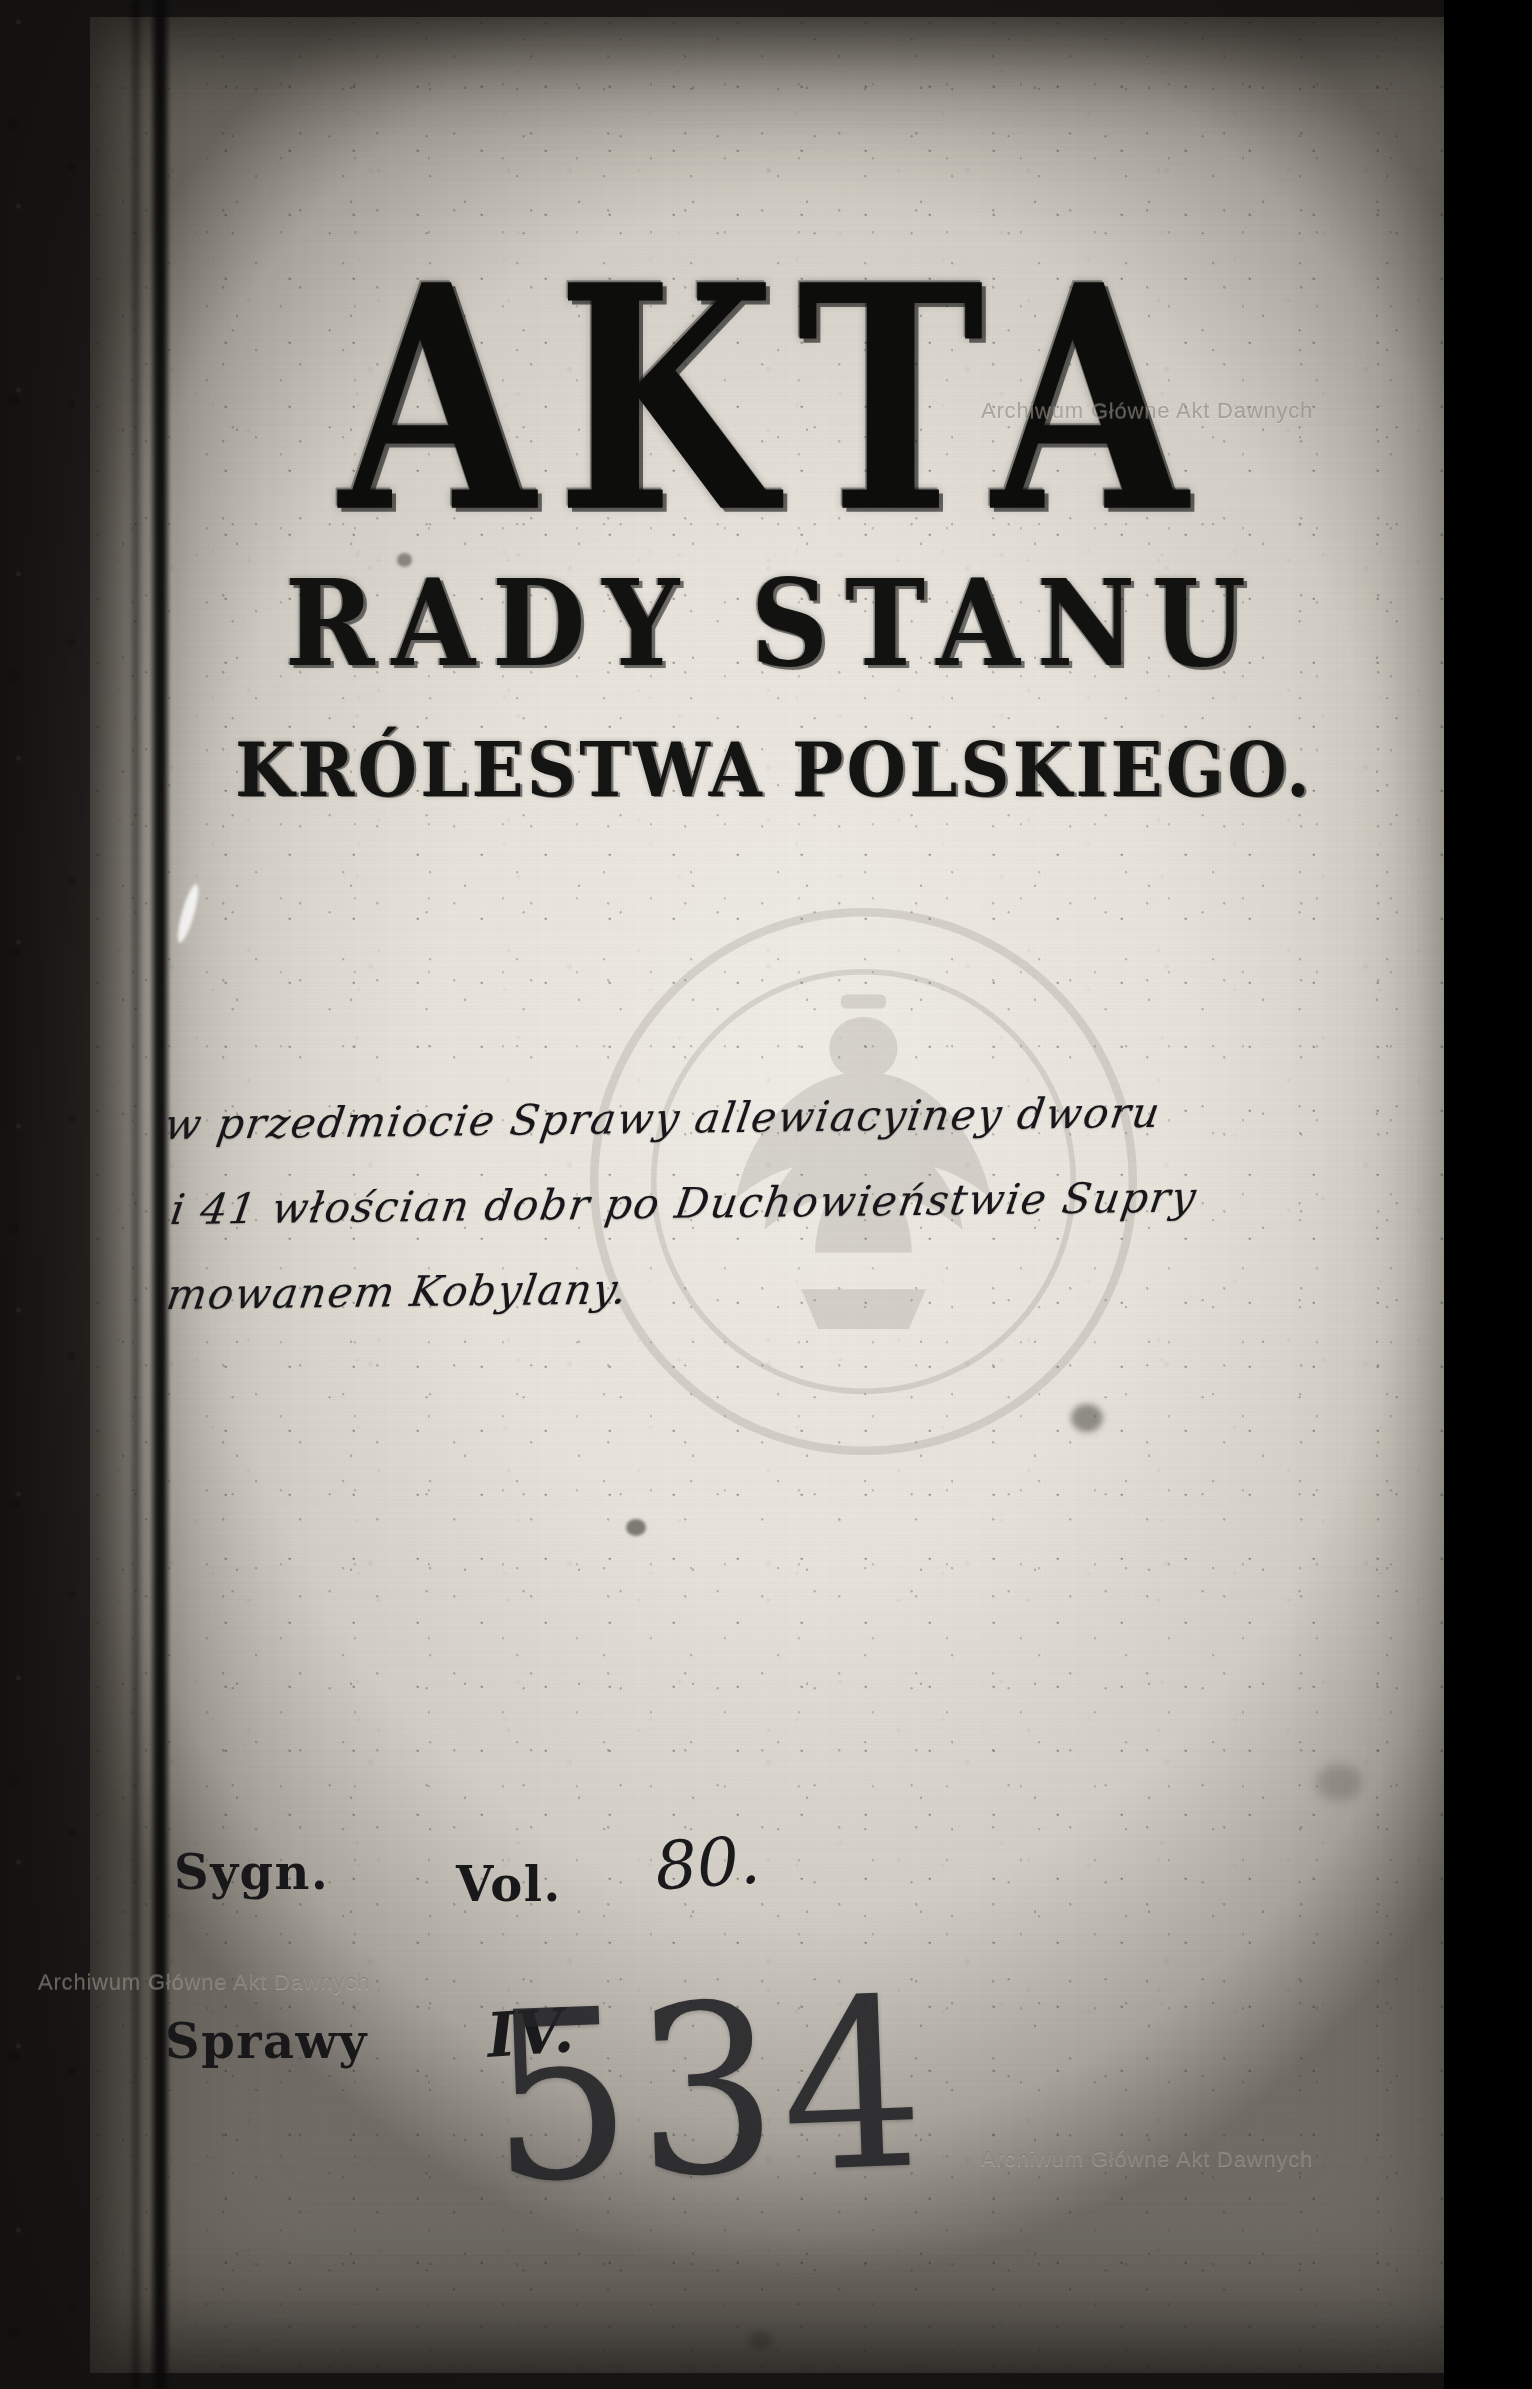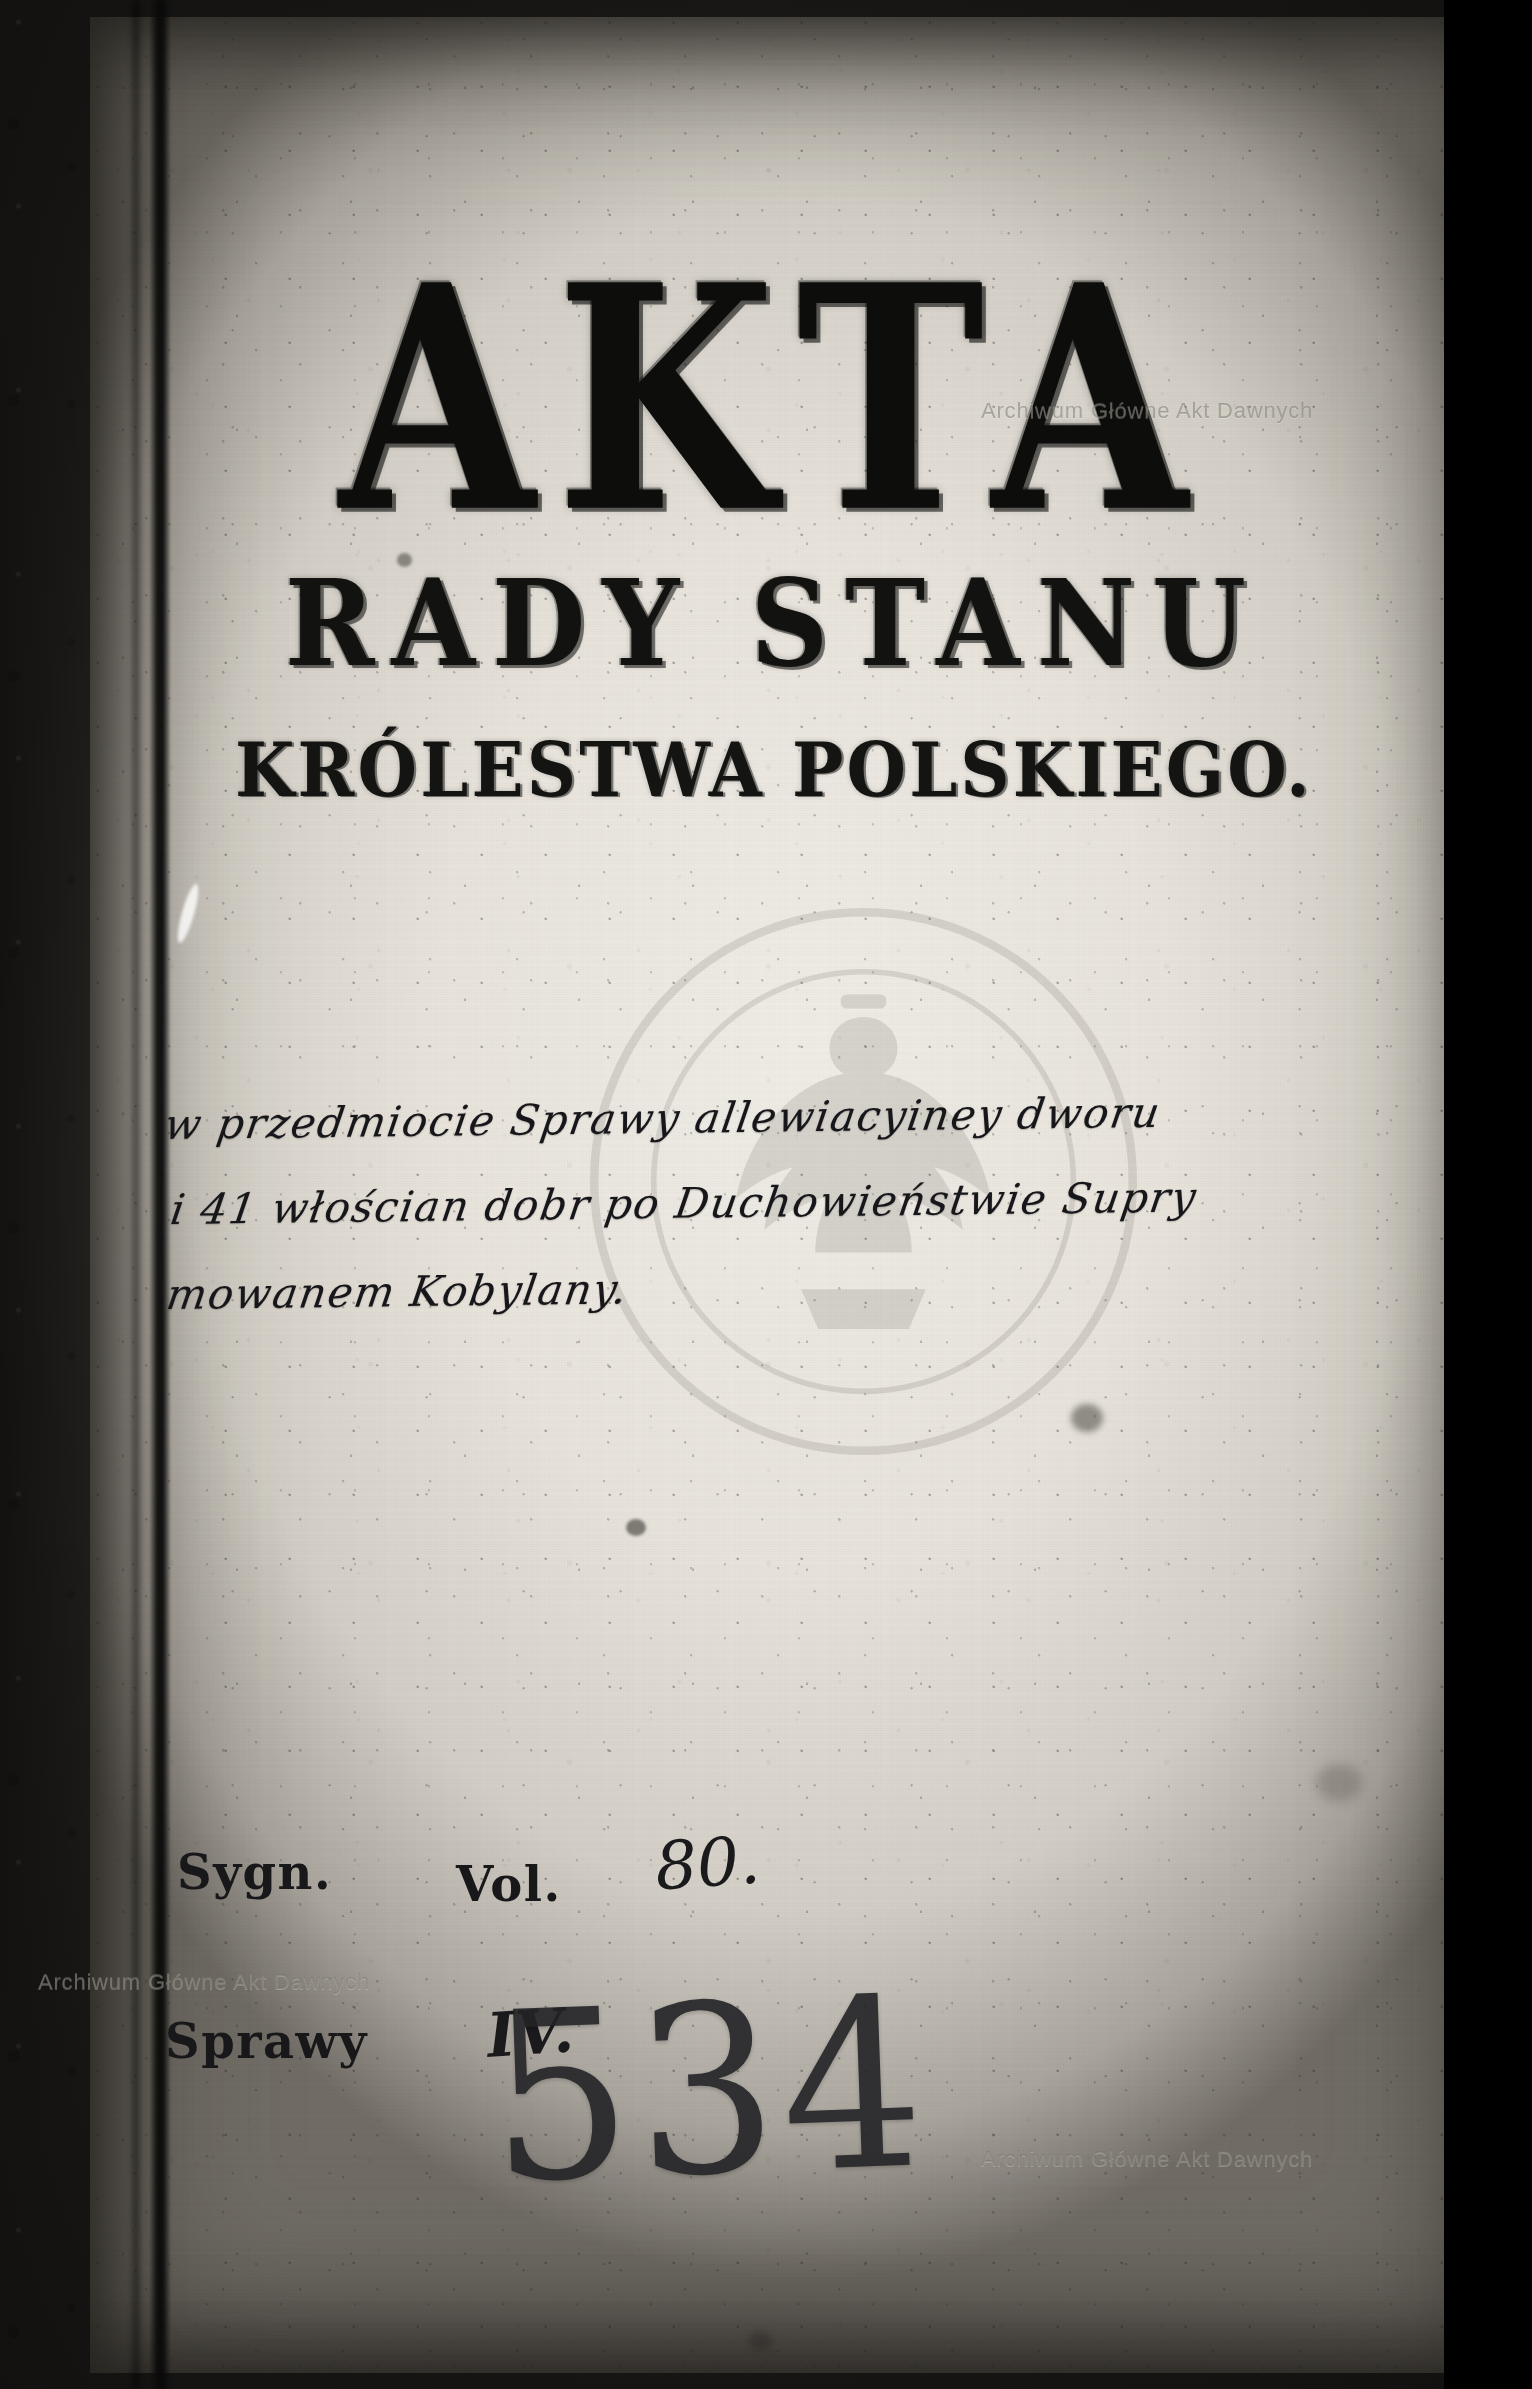--- a/index.html
+++ b/index.html
@@ -237,21 +237,21 @@
     letter-spacing: 1.5px;
   }
   .shelf-hand {
     position: absolute;
     font-family: "DejaVu Serif", serif;
     font-style: italic;
     font-size: 58px;
     color: #1a1a1c;
     transform: rotate(-4deg);
   }
-  .lbl-sygn  { left: 12px;   top: 4.6px; }
+  .lbl-sygn  { left: 1px;   top: 4.6px; padding-left: 8px; }
   .lbl-vol   { left: 291px; top: 17px; }
   .val-vol   { left: 490px; top: -14px; font-size: 66px; }
   .lbl-sekcya{ left: 0px;   top: 4.6px; }
   .val-sekcya{ left: 322px; top: -10.7px; font-size: 61px; font-weight:700; }
 
   .big-number {
     position: absolute;
     left: 490px;
     top: 1962px;
     font-family: "DejaVu Serif", serif;

